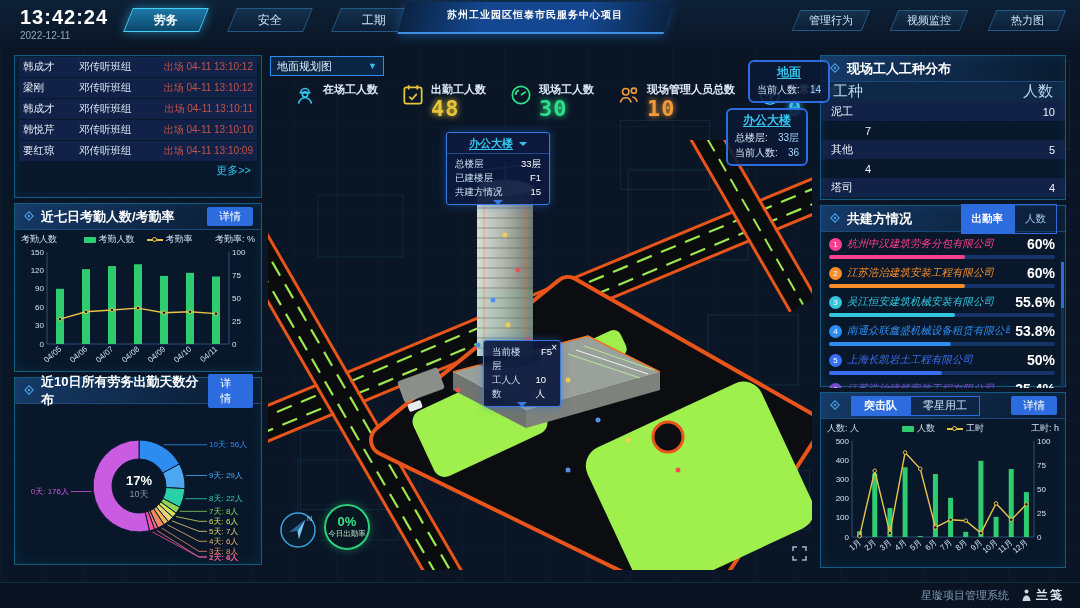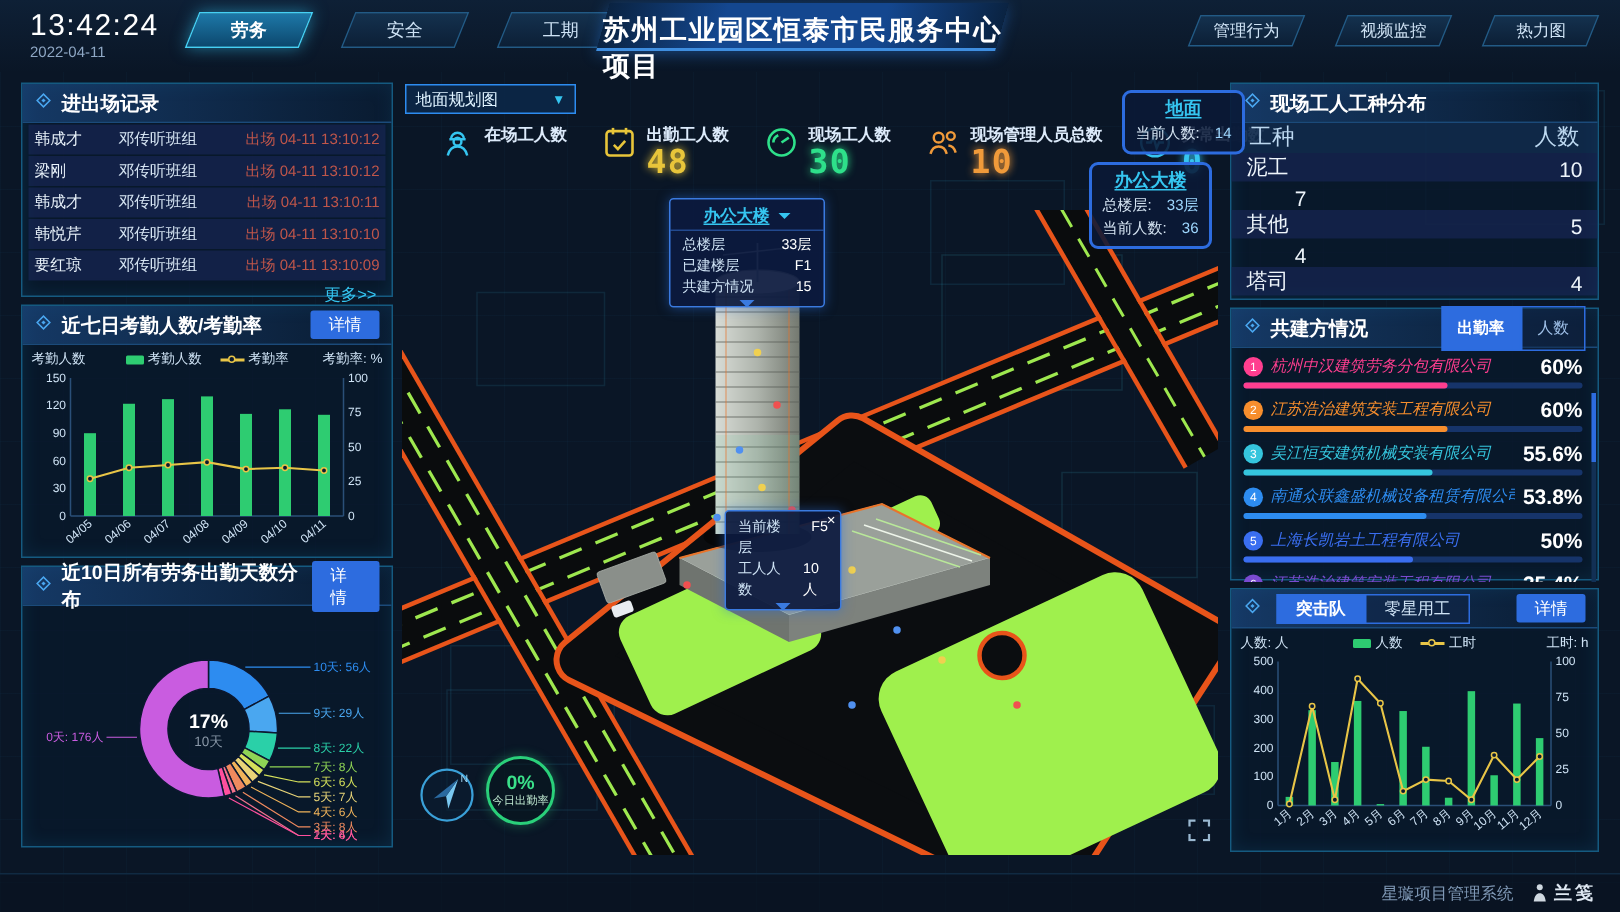--- a/index.html
+++ b/index.html
@@ -3,30 +3,30 @@
 <meta charset="utf-8">
 <style>
 *{box-sizing:border-box;margin:0;padding:0}
 html,body{width:1080px;height:608px;overflow:hidden}
 body{position:relative;background:#0a1626;font-family:"Liberation Sans",sans-serif;color:#cfe3f5}
 body::before{content:"";position:absolute;inset:0;background-image:linear-gradient(rgba(40,110,160,.05) 1px,transparent 1px),linear-gradient(90deg,rgba(40,110,160,.05) 1px,transparent 1px);background-size:42px 42px;pointer-events:none}
 .deco{position:absolute;border:1px solid rgba(60,200,240,.10);pointer-events:none}
 
 .header{position:absolute;left:0;top:0;width:1080px;height:48px;background:linear-gradient(180deg,#0e2036,#0a1626)}
 .clock{position:absolute;left:20px;top:6px}
-.clock .t{font-size:20px;font-weight:normal;color:#fff;letter-spacing:1px}
+.clock .t{font-size:20px;font-weight:bold;color:#fff;letter-spacing:1px}
 .clock .d{font-size:10px;color:#8fa8c5;margin-top:1px}
 .tabs-left{position:absolute;left:128px;top:8px;display:flex;gap:28px}
 .tabs-right{position:absolute;left:796px;top:10px;display:flex;gap:28px}
 .tab{height:24px;min-width:76px;display:flex;align-items:center;justify-content:center;transform:skewX(-22deg);background:linear-gradient(180deg,#14314e,#0c1f36);border:1px solid #225a85;color:#cfe3f5;font-size:12px;cursor:pointer}
 .tab span{transform:skewX(22deg)}
 .tab.active{background:linear-gradient(180deg,#1d78a8,#0c486e);border-color:#45d0f5;box-shadow:0 0 10px rgba(50,190,235,.55);color:#fff;font-weight:bold}
 .tab.small{height:21px;min-width:70px;font-size:11px}
 .banner{position:absolute;left:402px;top:2px;width:266px;height:32px;transform:skewX(-16deg);background:linear-gradient(90deg,#0a2342,#14478f 30%,#14478f 70%,#0a2342);border-bottom:2px solid #3f8ee0;box-shadow:0 2px 10px rgba(40,120,220,.45)}
-.banner-text{position:absolute;left:402px;top:8px;width:266px;font-size:18px;font-weight:bold;color:#fff;letter-spacing:1px}
+.banner-text{position:absolute;left:402px;top:8px;width:266px;text-align:center;font-size:10px;font-weight:bold;color:#fff;letter-spacing:1px}
 
 .panel{position:absolute;background:rgba(9,24,44,.82);border:1px solid #155a80;box-shadow:inset 0 0 12px rgba(20,120,180,.18)}
 .panel-h{height:26px;display:flex;align-items:center;gap:6px;padding:0 8px;background:linear-gradient(90deg,rgba(32,84,150,.55),rgba(14,38,72,.2));border-bottom:1px solid #1b4a7a}
 .p-title{color:#fff;font-weight:bold;font-size:13px}
 .btn-detail{margin-left:auto;background:#2d6cdf;color:#fff;font-size:11px;padding:2px 12px;border-radius:2px;cursor:pointer}
 
 .er{display:flex;align-items:center;height:20px;margin:1px 4px;padding:0 4px;font-size:10.5px;background:rgba(28,42,94,.55)}
 .er-n{width:56px;color:#e8f2fa}
 .er-t{flex:1;color:#d5e4f2}
 .er-e{color:#c0564a;font-size:10px}
@@ -36,21 +36,21 @@
 .chart-top .axl{width:58px}
 .chart-top .axr{width:58px;text-align:right}
 .legend{flex:1;display:flex;justify-content:center;gap:12px;align-items:center}
 .lg{display:flex;align-items:center;gap:3px}
 .lg .sw{width:12px;height:6px;border-radius:1px}
 .lg .ln{position:relative;width:16px;height:2px}
 .lg .ln i{position:absolute;left:5px;top:-2px;width:5px;height:5px;border-radius:50%;border:1px solid;background:#0a1a30}
 .tk{fill:#cfe3f5;font-size:8px}
 
 .tr-head{display:flex;height:20px;align-items:flex-start;padding:0 12px;background:rgba(20,52,92,.6);font-size:15px;color:#bcd8f0}
-.tr-row{display:flex;height:19px;align-items:flex-end;padding:0 10px;font-size:14px;color:#eef5fb}
+.tr-row{display:flex;height:19px;align-items:center;padding:0 10px;font-size:11px;color:#eef5fb}
 .tr-row.odd{background:rgba(28,42,94,.55)}
 .tr-c1{flex:1}.tr-c2{width:40px;text-align:right}
 
 .ptab{height:30px;padding:0 10px;display:flex;align-items:center;font-size:10.5px;border:1px solid #2d6cdf;color:#9fc0e8;background:rgba(16,36,70,.5);cursor:pointer}
 .ptab.active{background:#2d6cdf;color:#fff;font-weight:bold}
 .co-list{height:156px;overflow:hidden;padding:4px 10px 0 8px;position:relative}
 .co-row{height:29px}
 .co-line{display:flex;align-items:center;gap:5px}
 .co-dot{width:13px;height:13px;border-radius:50%;color:#fff;font-size:8px;display:flex;align-items:center;justify-content:center;flex:none}
 .co-name{font-size:10.5px;font-style:italic;white-space:nowrap;overflow:hidden;flex:1}
@@ -100,21 +100,21 @@
 <body>
 
 <div class="deco" style="left:950px;top:60px;width:120px;height:90px"></div>
 <div class="deco" style="left:620px;top:120px;width:90px;height:70px"></div>
 <div class="deco" style="left:300px;top:430px;width:110px;height:80px"></div>
 <div class="deco" style="left:740px;top:470px;width:70px;height:60px"></div>
 
 <div class="header">
   <div class="clock">
     <div class="t">13:42:24</div>
-    <div class="d">2022-04-11</div>
+    <div class="d">2022-12-11</div>
   </div>
   <div class="tabs-left">
       <div class="tab active">
         <span>劳务</span>
       </div>
       <div class="tab ">
         <span>安全</span>
       </div>
       <div class="tab ">
         <span>工期</span>
@@ -129,27 +129,20 @@
       <div class="tab small">
         <span>视频监控</span>
       </div>
       <div class="tab small">
         <span>热力图</span>
       </div>
     </div>
 </div>
 
 <div class="panel" style="left:14px;top:55px;width:248px;height:143px">
-  <div class="panel-h">
-    <span><svg width="12" height="12">
-          <rect x="3" y="3" width="6" height="6" transform="rotate(45 6 6)" fill="none" stroke="#4aa7f0"></rect>
-          <rect x="5" y="5" width="2" height="2" transform="rotate(45 6 6)" fill="#4aa7f0"></rect>
-        </svg></span>
-    <span class="p-title">进出场记录</span>
-  </div>
   <div id="er-list">
       <div class="er">
      <span class="er-n">韩成才</span>
      <span class="er-t">邓传听班组</span>
      <span class="er-e">出场 04-11 13:10:12</span>
       </div>
       <div class="er">
      <span class="er-n">梁刚</span>
      <span class="er-t">邓传听班组</span>
      <span class="er-e">出场 04-11 13:10:12</span>

